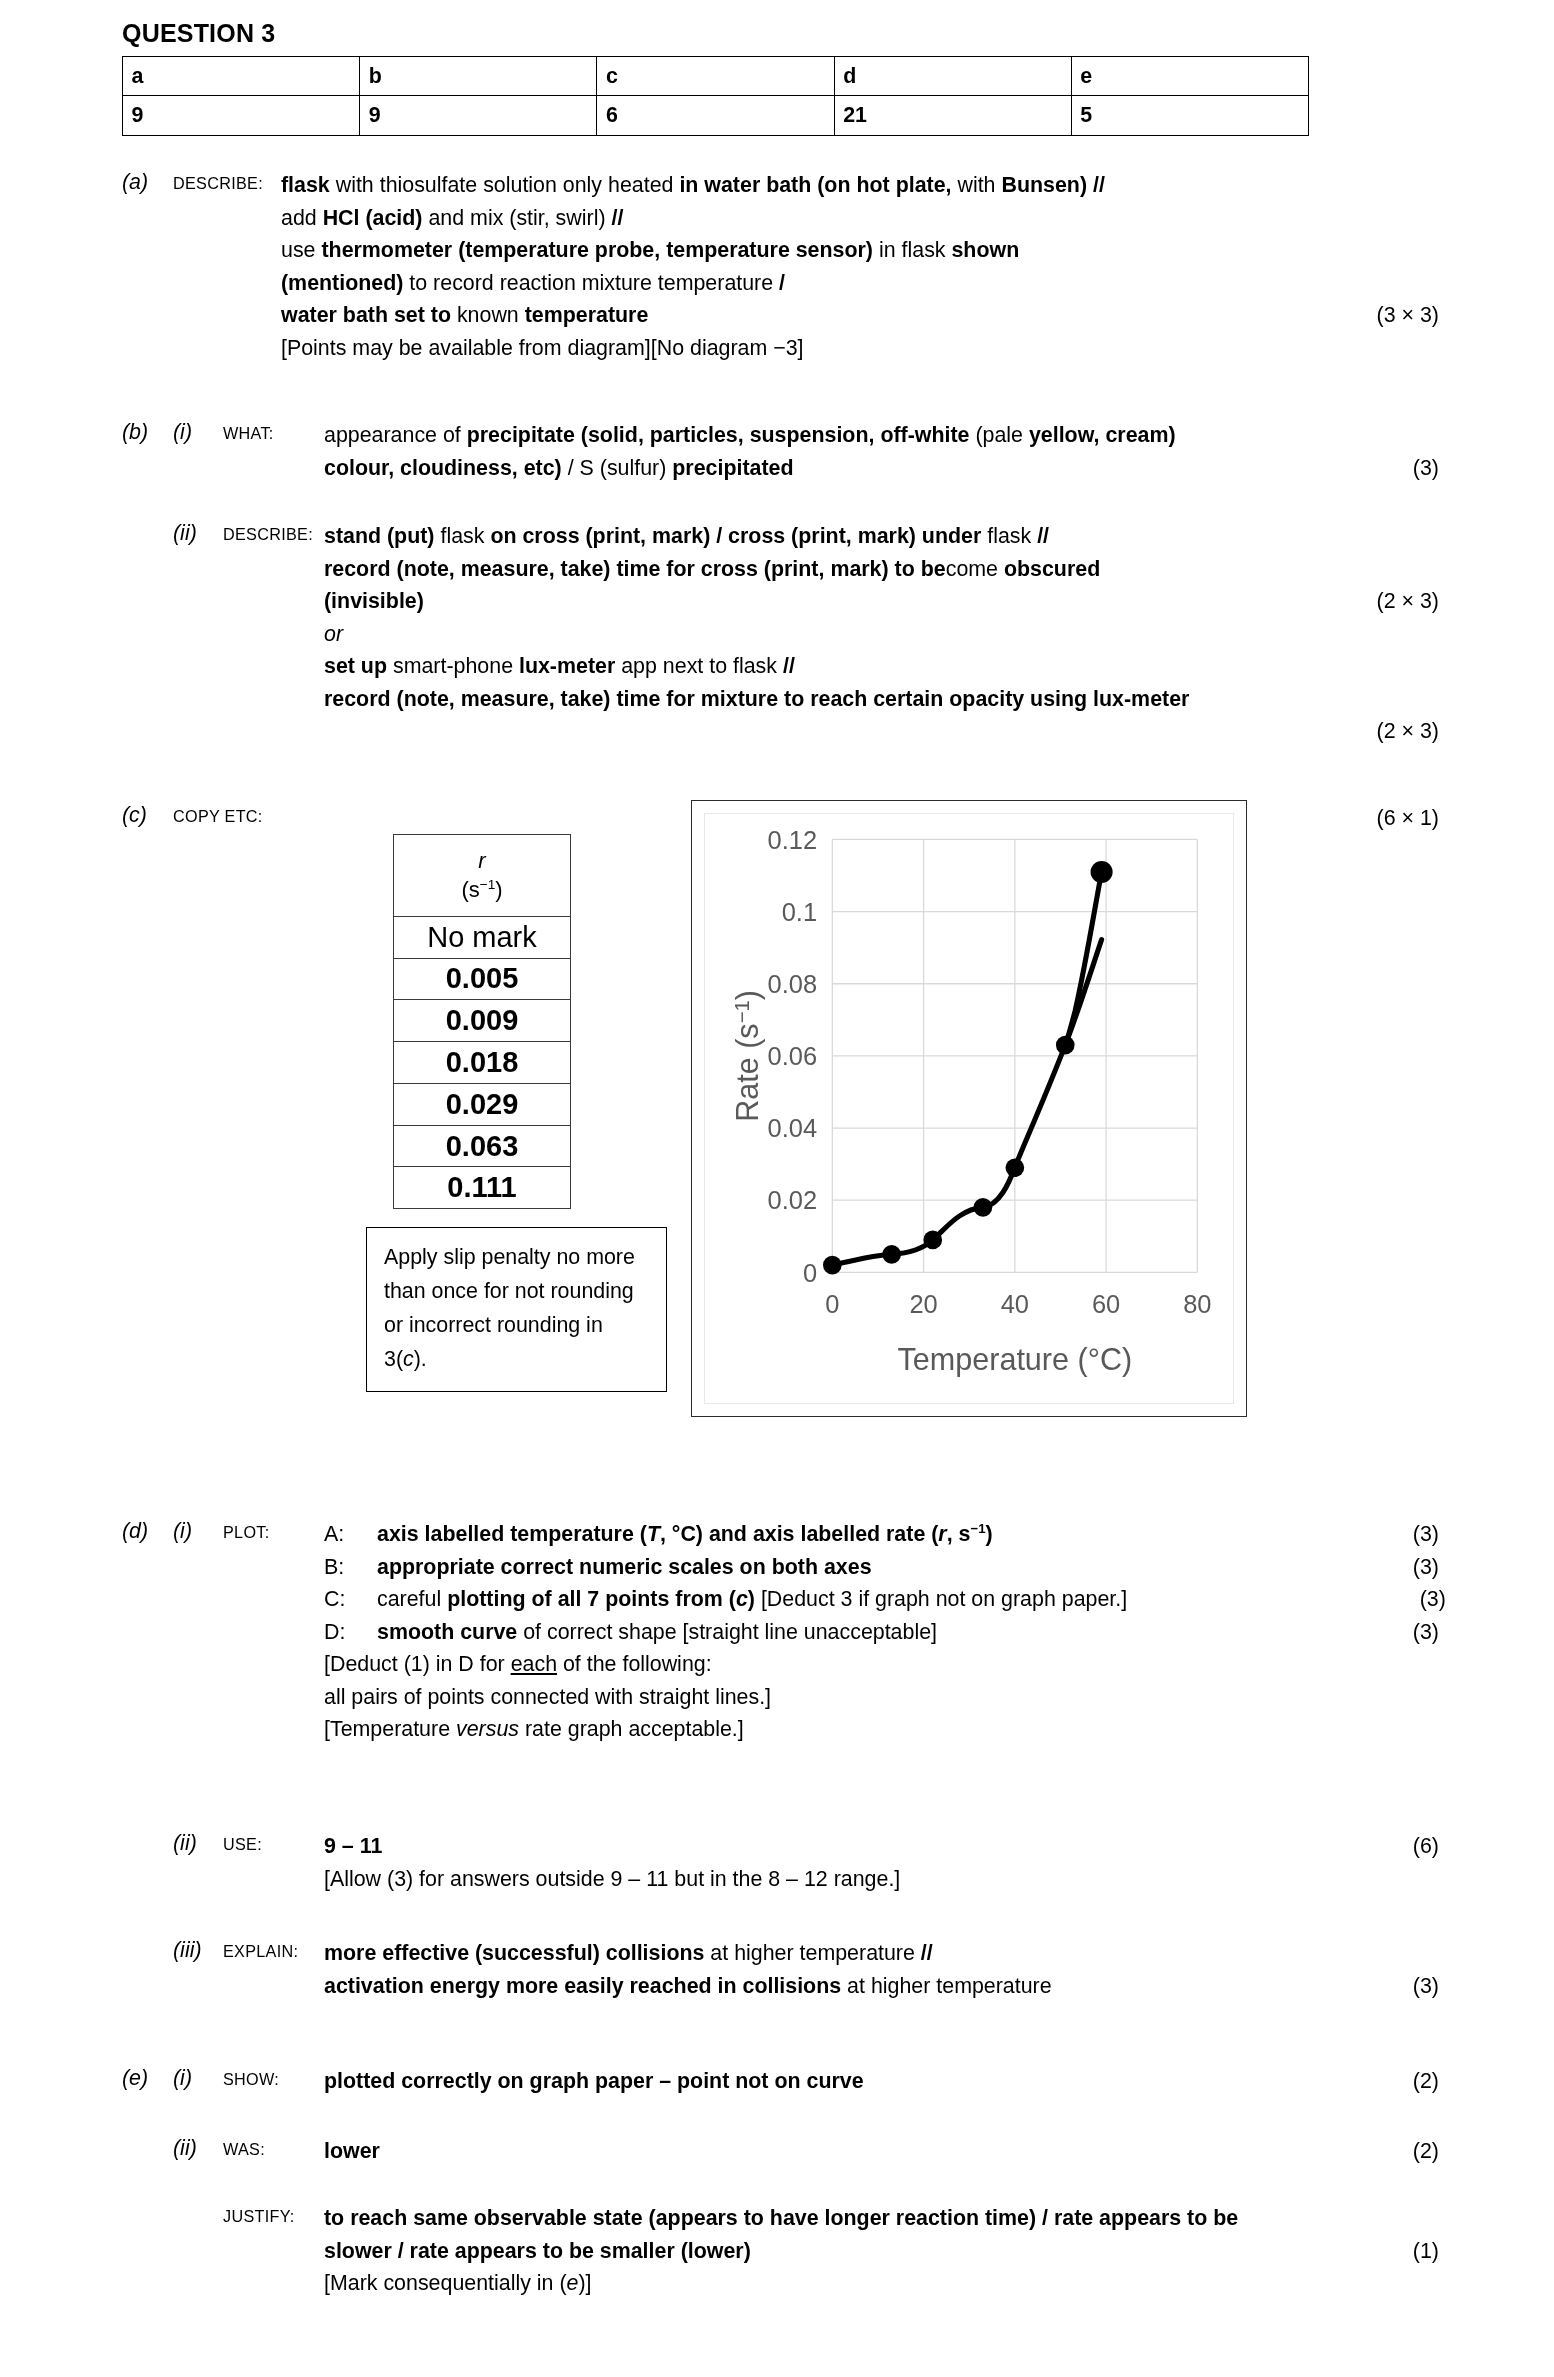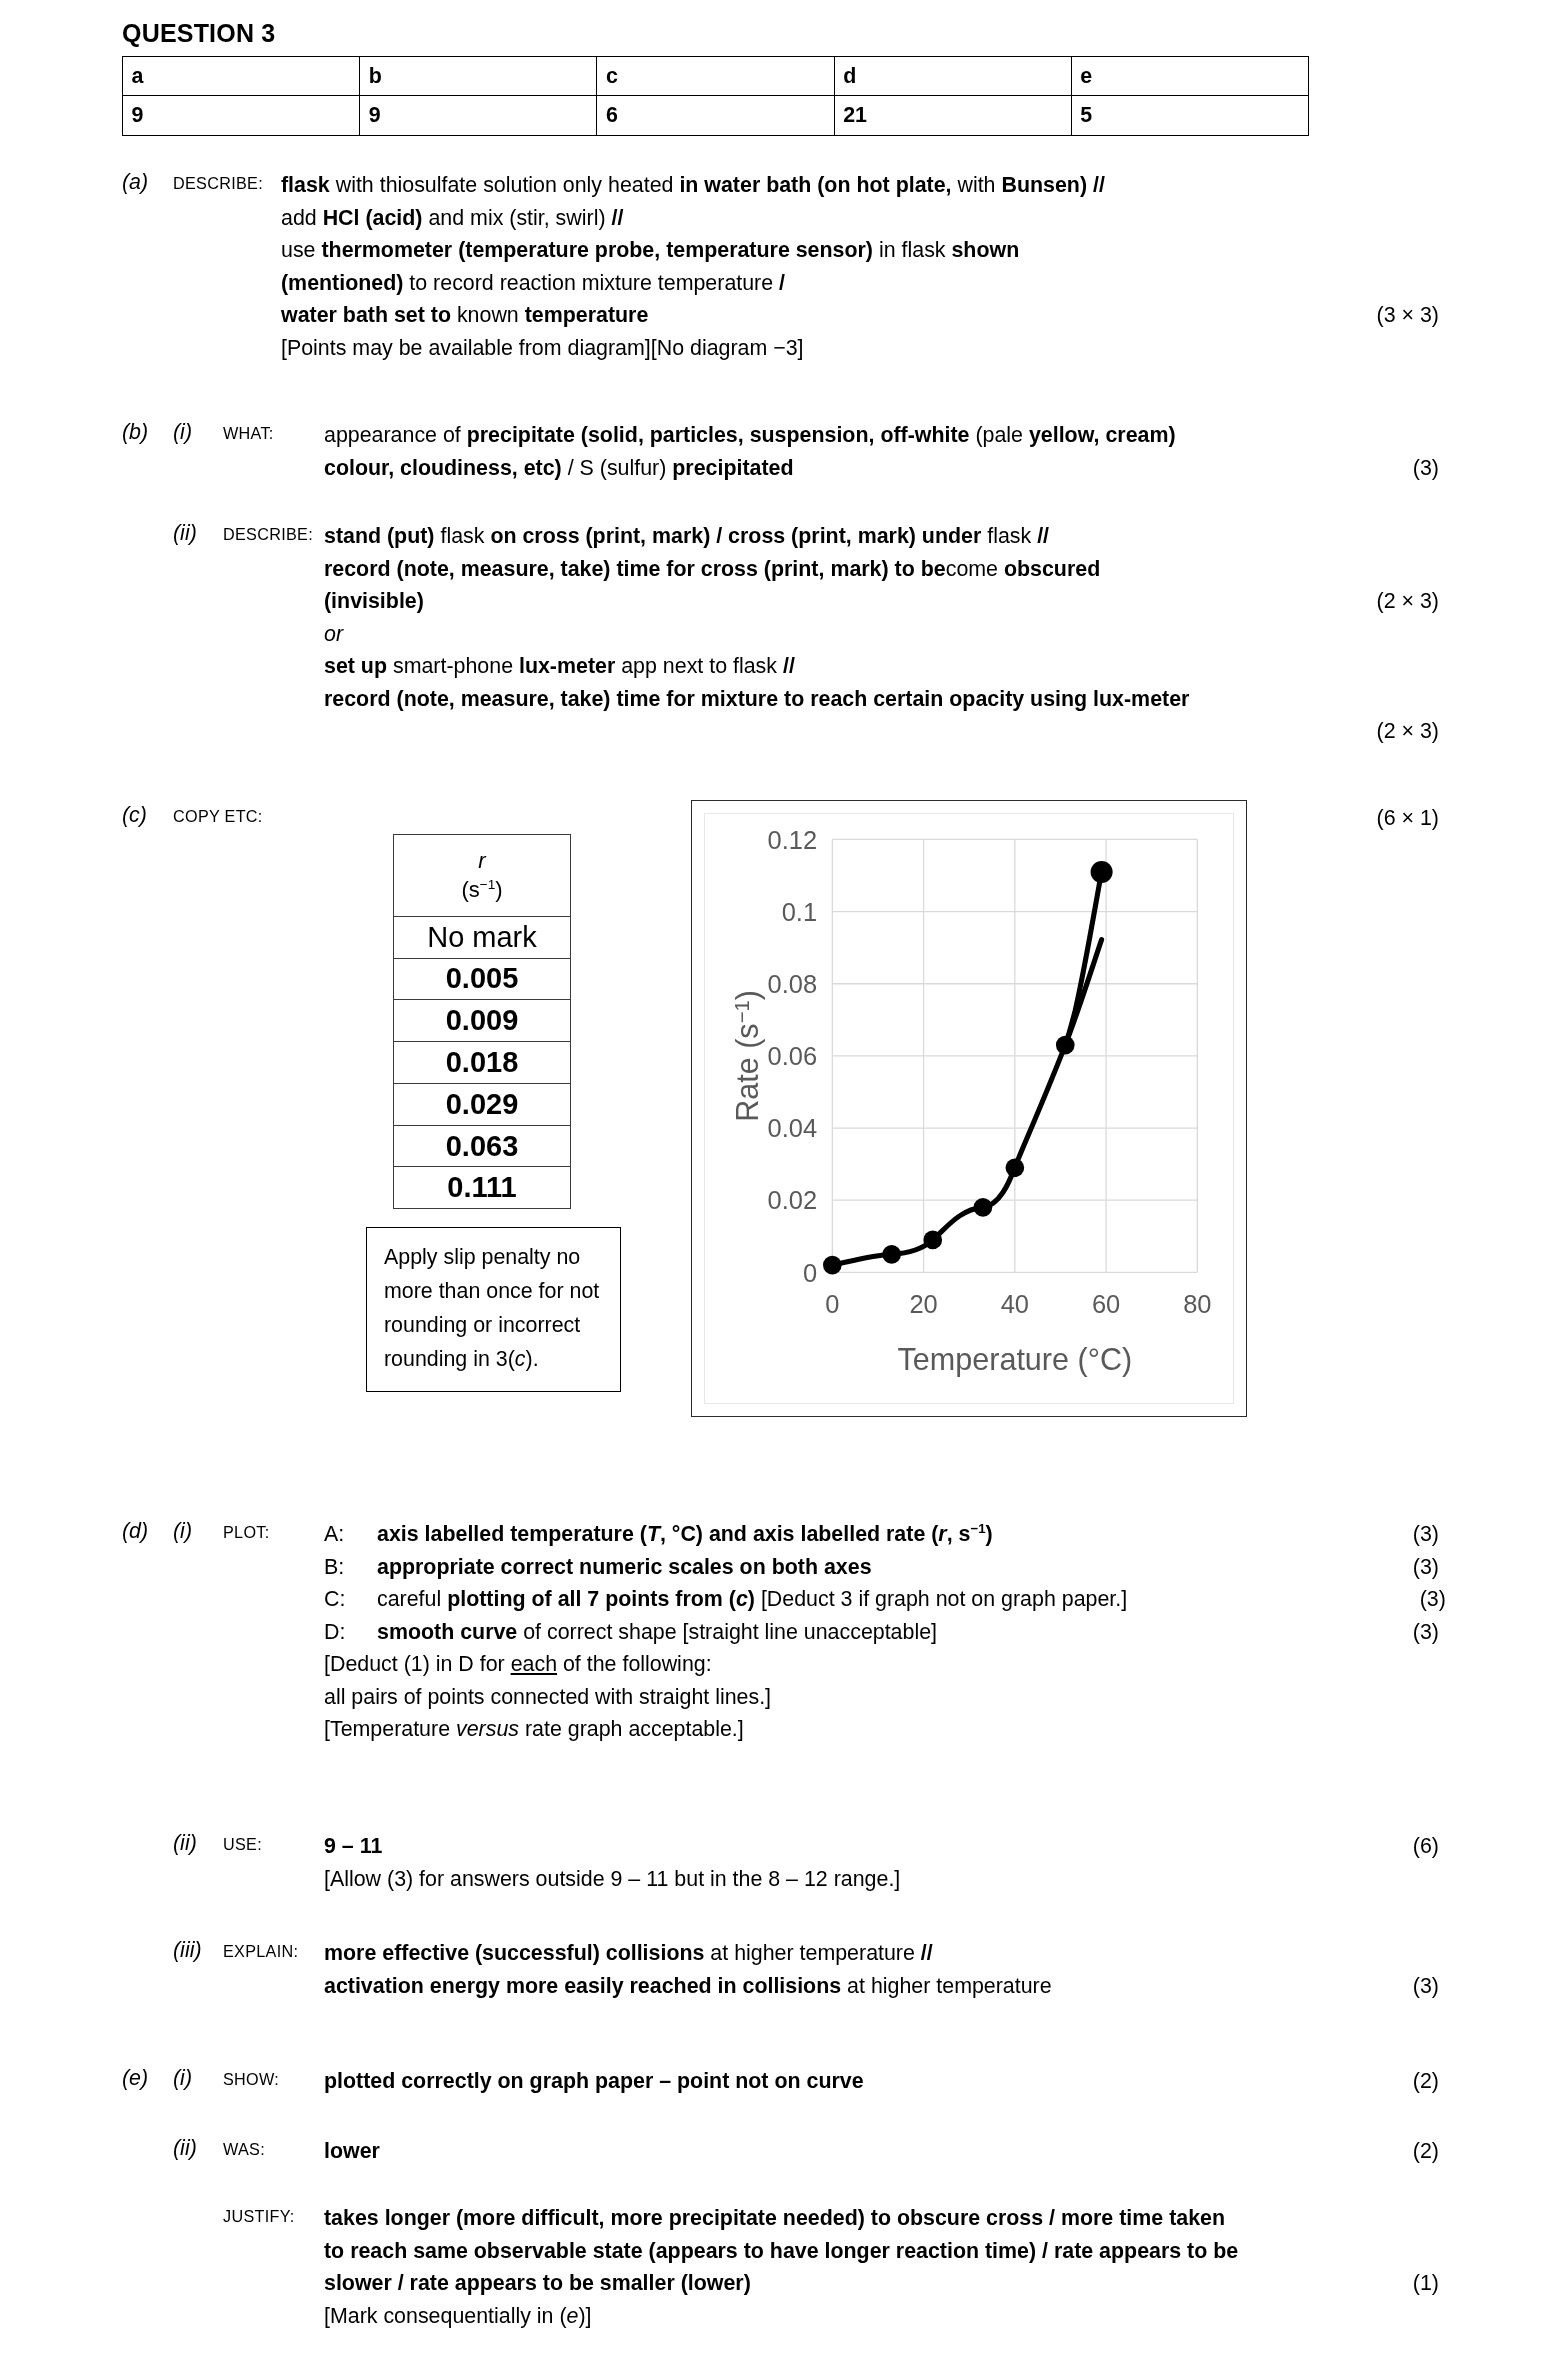--- a/index.html
+++ b/index.html
@@ -115,21 +115,21 @@
     line-height:29px;
     border-bottom:1.3px solid #3b3b3b;
   }
   .rate-table td.val{font-weight:bold;}
 
   
   .slip-box{
     position:absolute;
     left:366px;
     top:1227px;
-    width:255px;
+    width:301px;
     border:1.4px solid #000;
     padding:12px 15.4px 15.4px 17px;
     box-sizing:border-box;
     font-size:21.4px;
     line-height:34px;
   }
 
   
   .chart-frame{
     position:absolute;
@@ -380,21 +380,20 @@
     <div class="col-body">
       <span class="ln"><b>lower</b><span class="mk">(2)</span></span>
     </div>
   </div>
 
   <div class="row" style="left:122px; top:2202px; width:1317px;">
     <div class="col-letter"></div>
     <div class="col-roman"></div>
     <div class="col-verb">JUSTIFY:</div>
     <div class="col-body">
-      <span class="ln"><b>takes longer (more difficult, more precipitate needed) to obscure cross / more time taken</b></span>
       <span class="ln"><b>to reach same observable state (appears to have longer reaction time) / rate appears to be</b></span>
       <span class="ln"><b>slower / rate appears to be smaller (lower)</b><span class="mk">(1)</span></span>
       <span class="ln">[Mark consequentially in (<i>e</i>)]</span>
     </div>
   </div>
 
 </div>
 
 
 </body></html>

